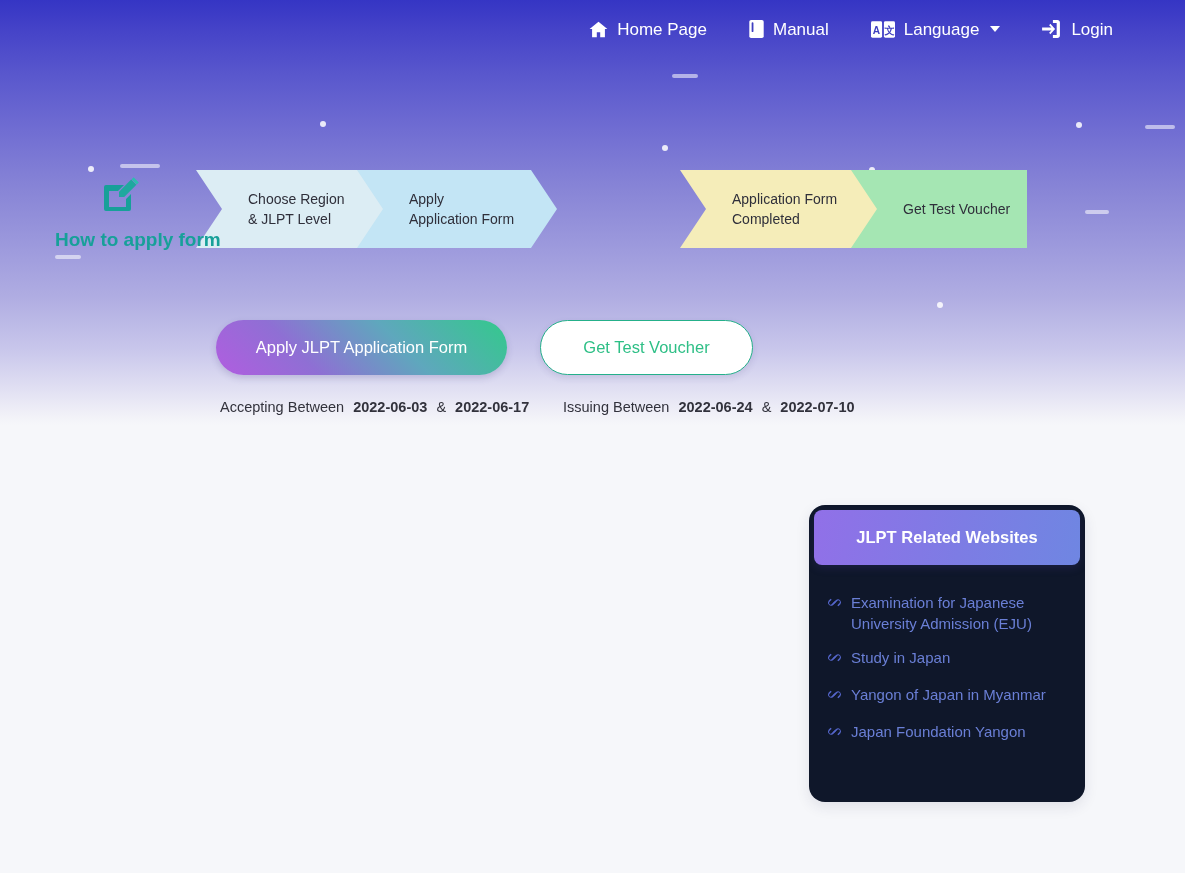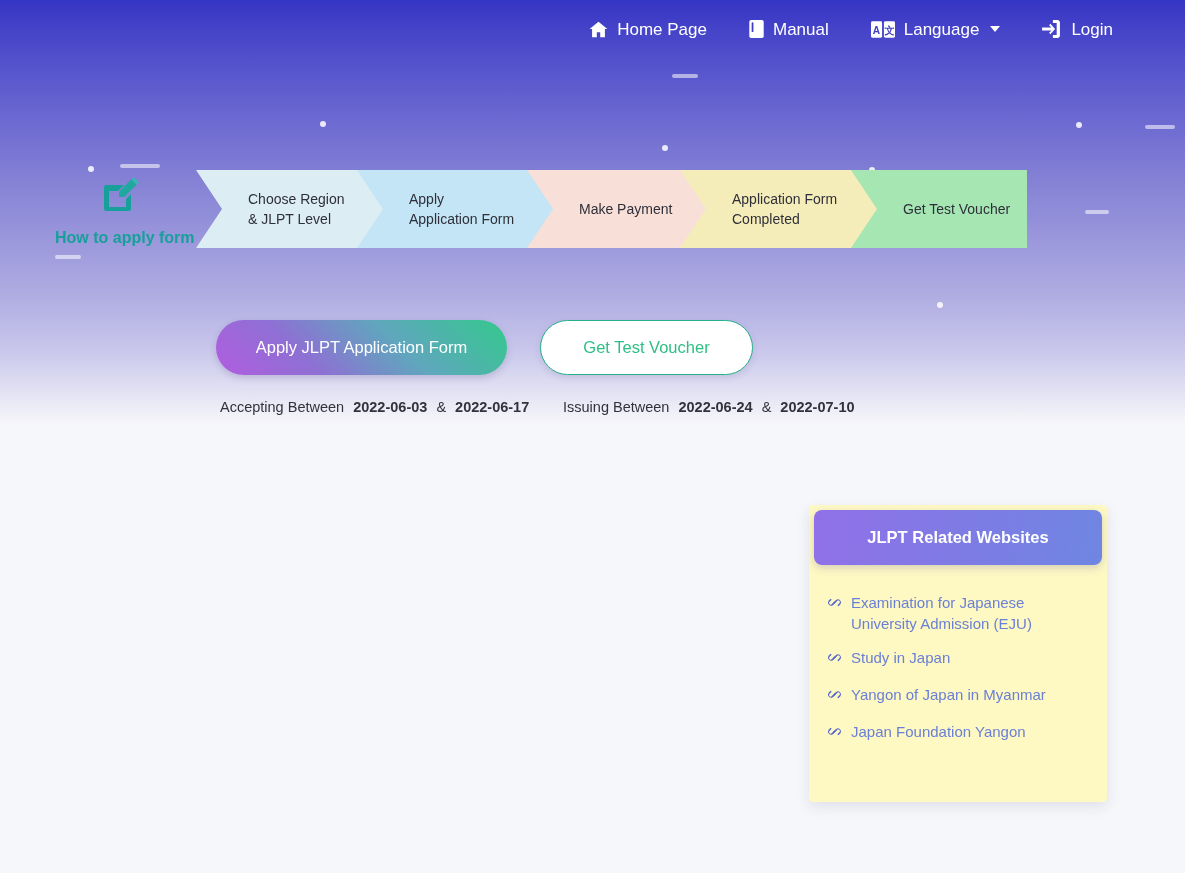--- a/index.html
+++ b/index.html
@@ -97,21 +97,21 @@
     left: 55px;
     top: 175px;
     width: 130px;
     text-align: center;
     z-index: 11;
   }
   #howto .ht-icon { display: block; margin: 0 auto 6px; }
   #howto .ht-label {
     display: block;
     color: #17a099;
-    font-size: 16px;
+    font-size: 19px;
     font-weight: bold;
     white-space: nowrap;
   }
 
   .chev {
     position: absolute;
     top: 0;
     height: 78px;
     display: flex;
     align-items: center;
@@ -177,23 +177,23 @@
   .date-line.right { left: 537px; }
   .date-line .lbl { font-weight: normal; }
   .date-line .dt  { font-weight: bold; }
   .date-line .amp { font-weight: normal; }
 
   
   #related-card {
     position: absolute;
     left: 809px;
     top: 505px;
-    width: 298px;
-    background: #fef9c3;
-    border-radius: 4px;
+    width: 276px;
+    background: #0f172a;
+    border-radius: 16px;
     box-shadow: 0 5px 14px rgba(40,40,80,.10);
     overflow: hidden;
     z-index: 10;
   }
   #related-card .card-header {
     margin: 5px 5px 0 5px;
     height: 55px;
     border-radius: 8px;
     background: linear-gradient(100deg, #9170e8 0%, #7d7ce4 55%, #6f86e2 100%);
     display: flex;
@@ -296,23 +296,20 @@
     </span>
     <span class="ht-label">How to apply form</span>
   </div>
 
   <div id="flow">
       <div class="chev chev-point" style="left: 196px; width: 190px; background: rgb(220, 237, 244);">
         <div>Choose Region<div>&amp;  JLPT Level</div></div>
       </div>
       <div class="chev chev-point" style="left: 357px; width: 200px; background: rgb(195, 229, 245);">
         <div>Apply<div>Application Form</div></div>
-      </div>
-      <div class="chev chev-point" style="left: 527px; width: 183px; background: rgb(248, 224, 217);">
-        <div>Make Payment</div>
       </div>
       <div class="chev chev-point" style="left: 680px; width: 200px; background: rgb(245, 237, 185);">
         <div>Application Form<div>Completed</div></div>
       </div>
       <div class="chev chev-flat" style="left: 851px; width: 176px; background: rgb(165, 230, 179);">
         <div>Get Test Voucher</div>
       </div>
     </div>
 
   <div id="actions">

